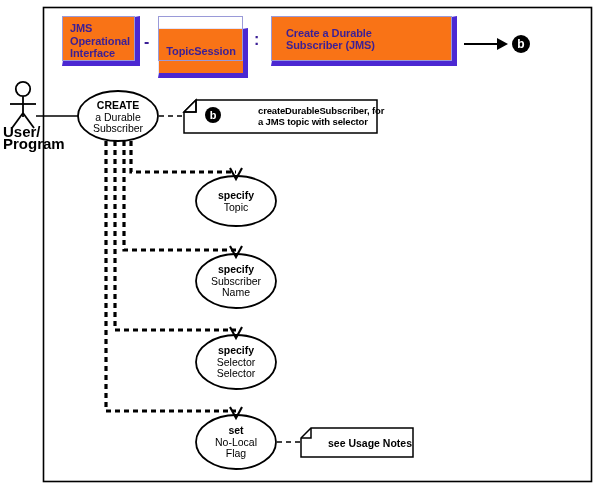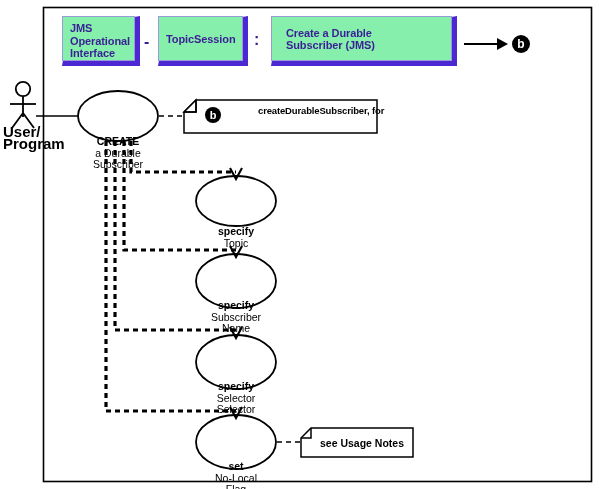--- a/index.html
+++ b/index.html
@@ -22,21 +22,21 @@
     left: 0;
     top: 0;
     width: 599px;
     height: 489px;
   }
 
   
   .hbox {
     position: absolute;
     box-sizing: border-box;
-    background: #86efac;
+    background: #f97316;
     border-top: 1px solid #e3e3fa;
     border-left: 1px solid #e3e3fa;
     border-right: 5px solid #4b28d2;
     border-bottom: 5px solid #4b28d2;
     color: #3b1f96;
     font-weight: bold;
     font-size: 11px;
     line-height: 12.5px;
     padding: 5px 7px 0 7px;
     letter-spacing: -0.1px;
@@ -81,21 +81,20 @@
     text-align: left;
   }
   .ell-label {
     text-align: center;
     font-size: 10.5px;
     line-height: 11.5px;
     color: #000000;
   }
   .ell-label .b {
     font-weight: bold;
-    margin-top: 36px;
   }
   .note-text {
     font-size: 9.5px;
     line-height: 11px;
     font-weight: bold;
     color: #000000;
     letter-spacing: -0.15px;
     margin-left: 32px;
   }
   .usage-text {
@@ -172,21 +171,21 @@
     <div class="inner">
       <div>JMS</div>
       <div>Operational</div>
       <div>Interface</div>
     </div>
   </div>
   <div class="hbox-outline" style="left:62px; top:16px; width:73px; height:45px;"></div>
 
   <span class="sep" style="left:144px; top:34px;">-</span>
 
-  <div class="hbox" style="left:158px; top:16px; width:90px; height:50px; display:flex; align-items:center; padding-top:0;">
+  <div class="hbox" style="left:158px; top:28px; width:90px; height:50px; display:flex; align-items:center; padding-top:0;justify-content:center;">
     <div class="inner">
       <div>TopicSession</div>
     </div>
   </div>
   <div class="hbox-outline" style="left:158px; top:16px; width:85px; height:45px;"></div>
 
   <span class="sep" style="left:254px; top:32px;">:</span>
 
   <div class="hbox" style="left:271px; top:16px; width:186px; height:50px; display:flex; align-items:center; padding-top:0;padding-left:14px;">
     <div class="inner">
@@ -205,20 +204,21 @@
 
   <div class="txt ell-label" style="left:78px; top:100px; width:80px;">
     <div class="b">CREATE</div>
     <div>a Durable</div>
     <div>Subscriber</div>
   </div>
 
   <div class="bcircle" style="left:205px; top:107px; width:16px; height:16px; font-size:11px; line-height:16px;">b</div>
   <div class="txt note-text" style="left:226px; top:105px;">
     <div>createDurableSubscriber, for</div>
+    <div>a JMS topic with selector</div>
   </div>
 
   <div class="txt ell-label" style="left:196px; top:190px; width:80px;">
     <div class="b">specify</div>
     <div>Topic</div>
   </div>
 
   <div class="txt ell-label" style="left:196px; top:264px; width:80px;">
     <div class="b">specify</div>
     <div>Subscriber</div>
@@ -230,15 +230,15 @@
     <div>Selector</div>
     <div>Selector</div>
   </div>
 
   <div class="txt ell-label" style="left:196px; top:425px; width:80px;">
     <div class="b">set</div>
     <div>No-Local</div>
     <div>Flag</div>
   </div>
 
-  <div class="txt usage-text" style="left:320px; top:437px;">see Usage Notes</div>
+  <div class="txt usage-text" style="left:328px; top:437px;">see Usage Notes</div>
 
 </div>
 
 </body></html>

